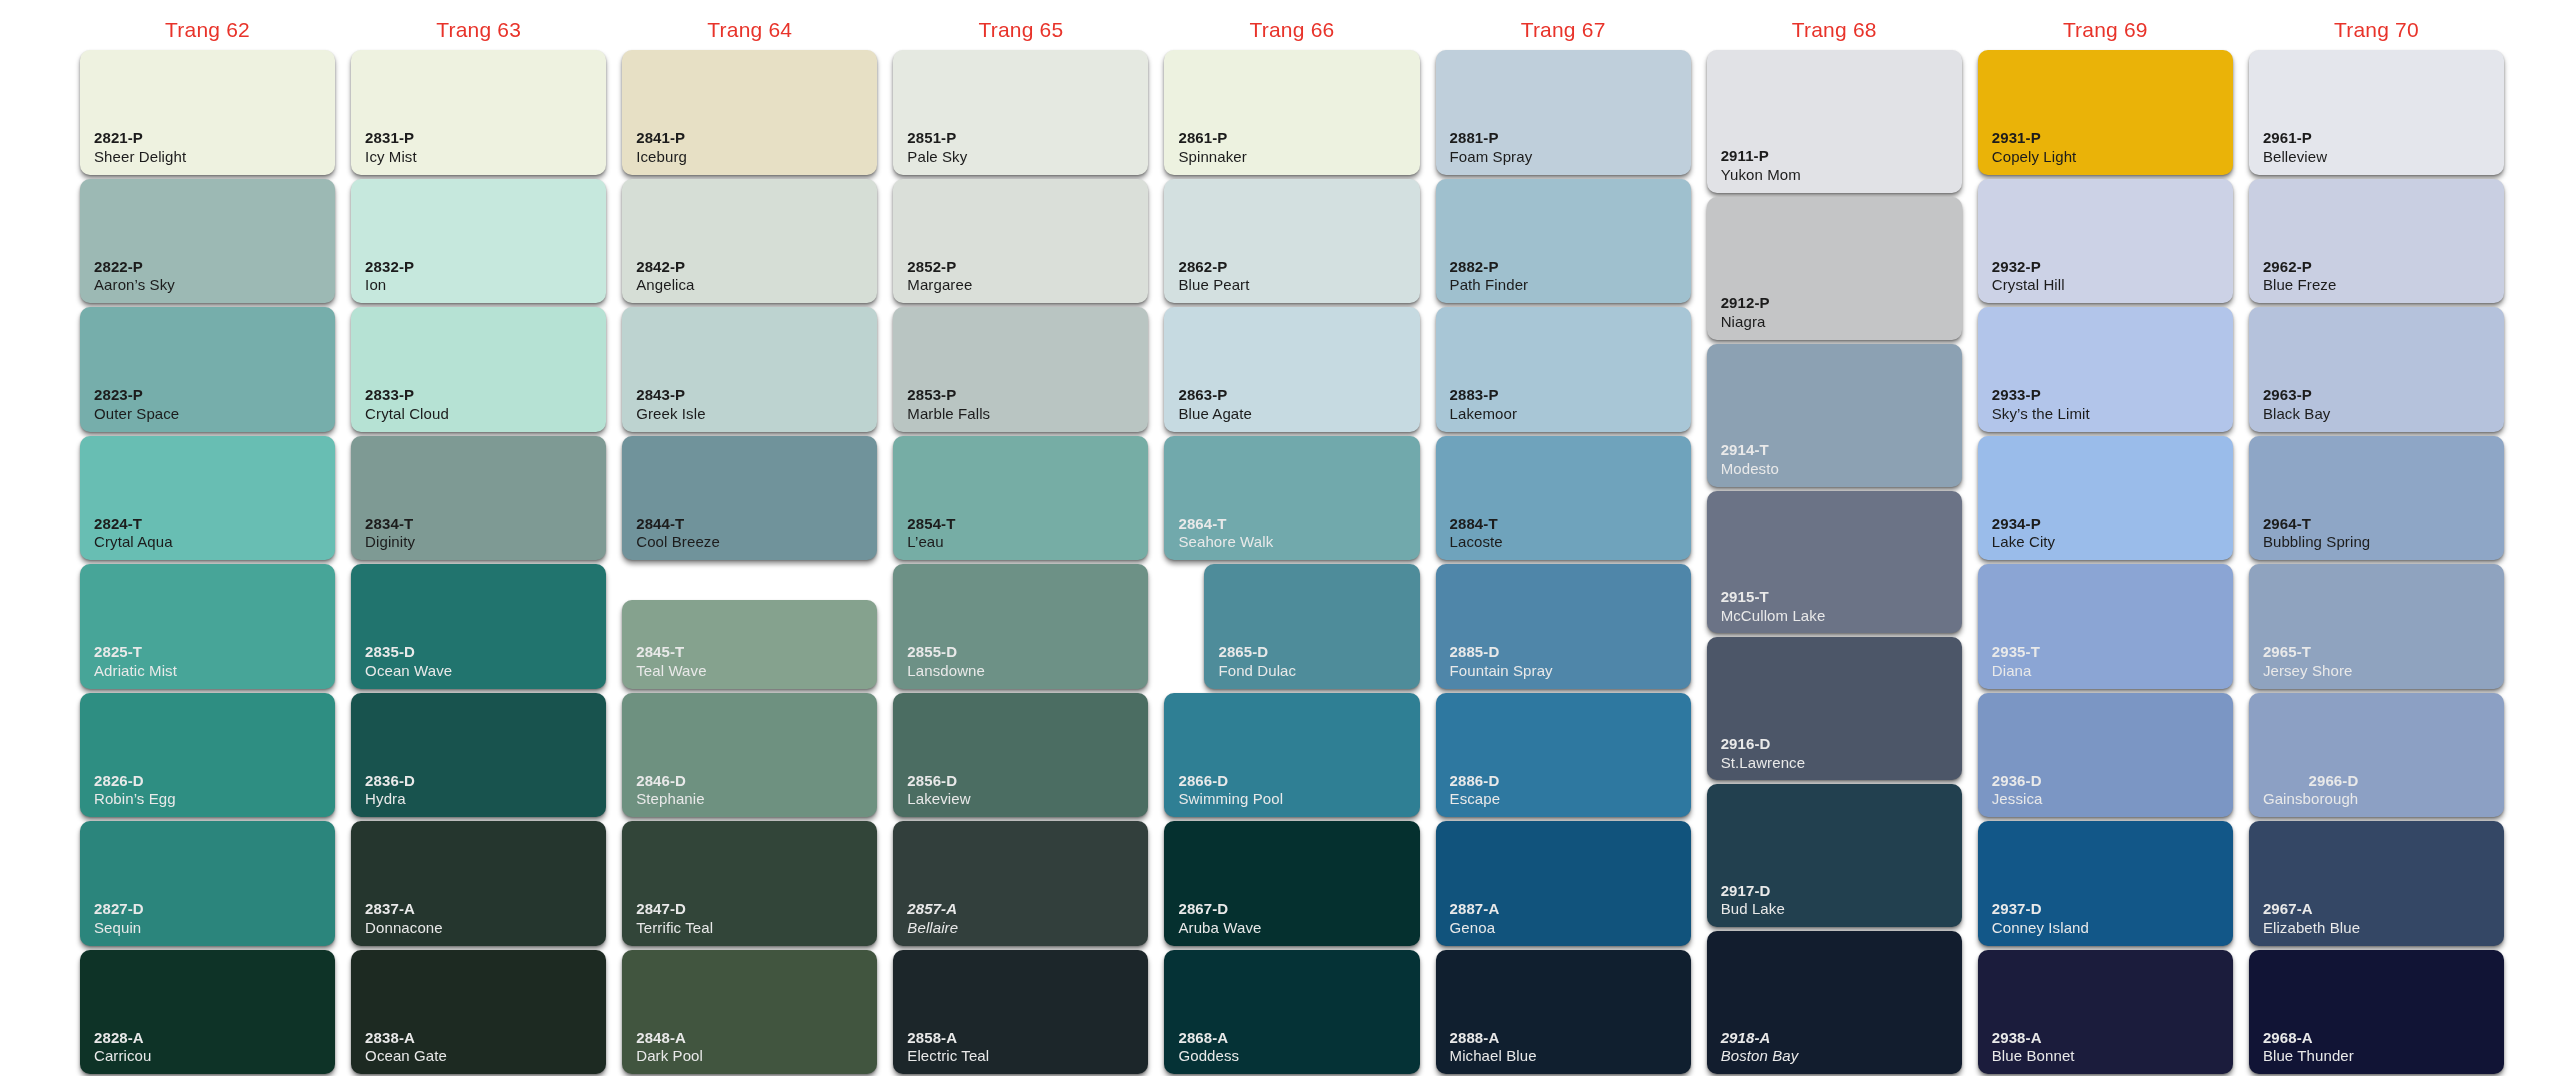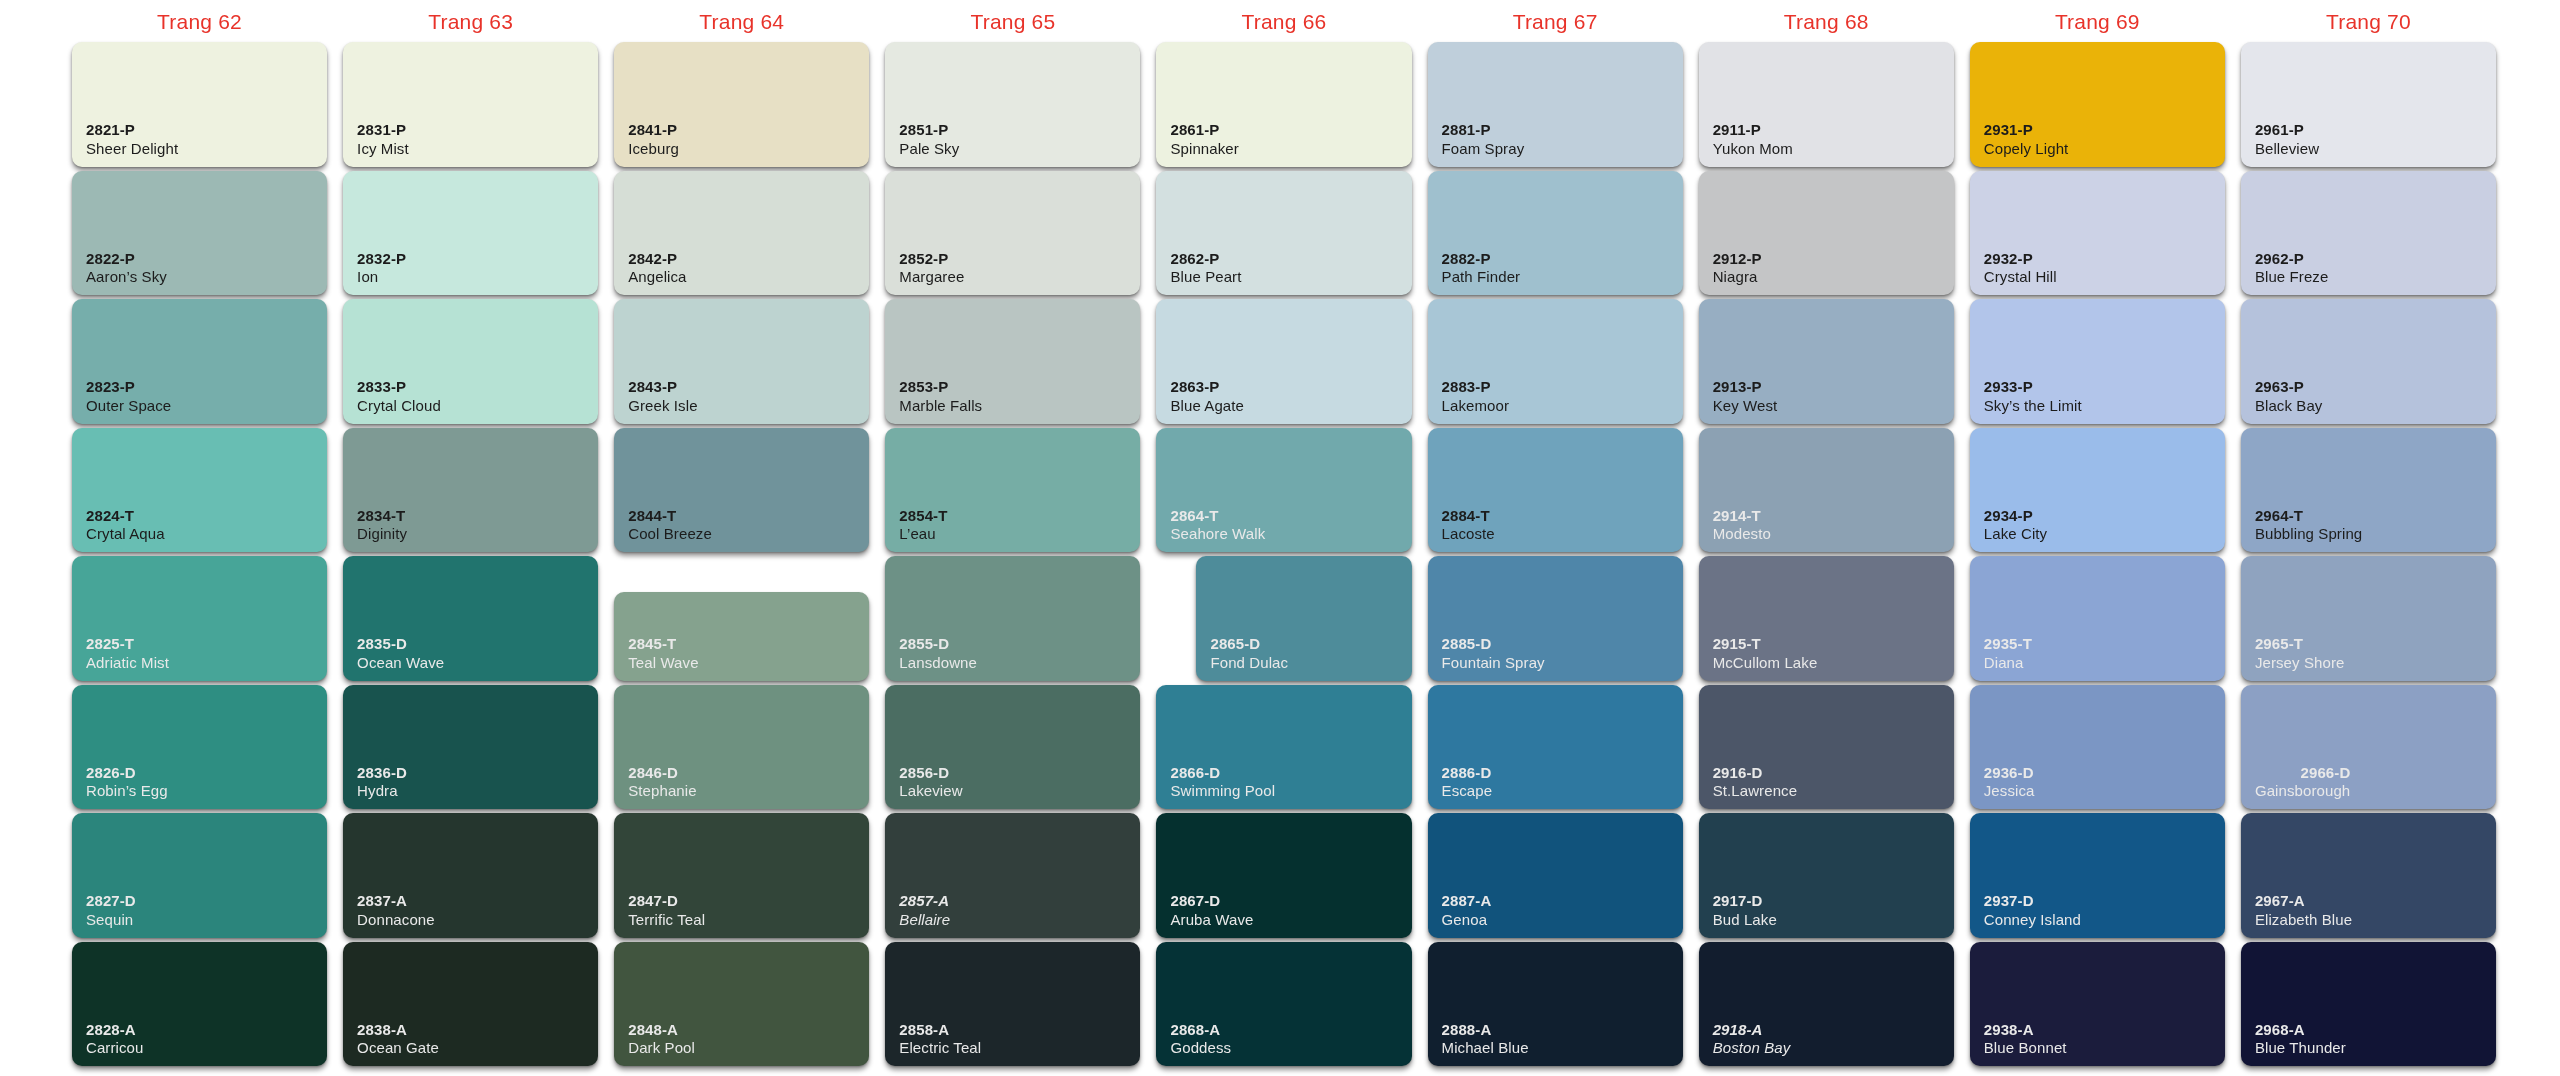--- a/index.html
+++ b/index.html
@@ -11,21 +11,21 @@
     overflow: hidden;
     font-family: "Liberation Sans", sans-serif;
   }
 
   #palette-page {
     position: relative;
     width: 2276px;
     height: 1076px;
     background: #ffffff;
     box-sizing: border-box;
-    padding: 4px;
+    padding: 12px;
   }
 
   
   #header-row {
     display: flex;
     width: 2560px;
     height: 36px;
     padding: 0 60px 0 60px;
     box-sizing: border-box;
     align-items: center;
@@ -523,28 +523,20 @@
         </div>
         <div class="swatch-cell">
           <div class="swatch-chip txt-dark" style="background: rgb(196, 197, 198);">
             <div class="swatch-text">
               <span class="swatch-code">2912-P</span>
               <span class="swatch-name">Niagra</span>
             </div>
           </div>
         </div>
         <div class="swatch-cell">
-          <div class="swatch-chip txt-dark" style="background: rgb(151, 174, 194);">
-            <div class="swatch-text">
-              <span class="swatch-code">2913-P</span>
-              <span class="swatch-name">Key West</span>
-            </div>
-          </div>
-        </div>
-        <div class="swatch-cell">
           <div class="swatch-chip txt-light" style="background: rgb(140, 161, 179);">
             <div class="swatch-text">
               <span class="swatch-code">2914-T</span>
               <span class="swatch-name">Modesto</span>
             </div>
           </div>
         </div>
         <div class="swatch-cell">
           <div class="swatch-chip txt-light" style="background: rgb(107, 115, 134);">
             <div class="swatch-text">

